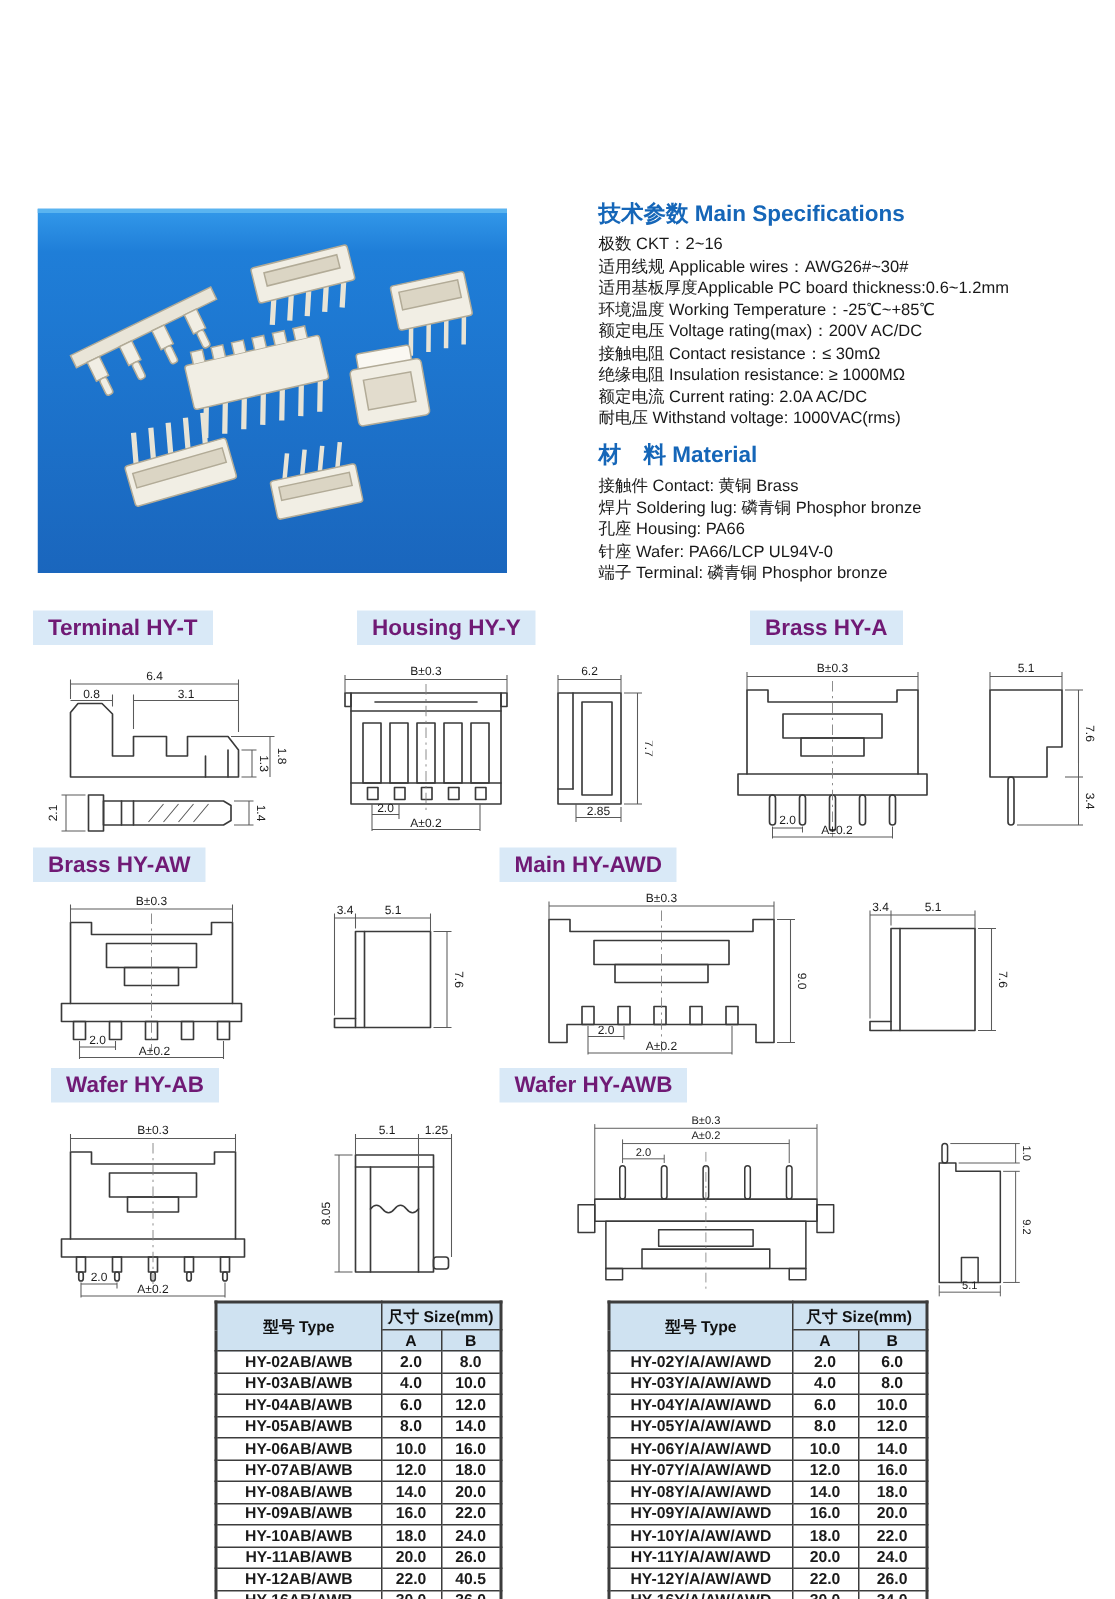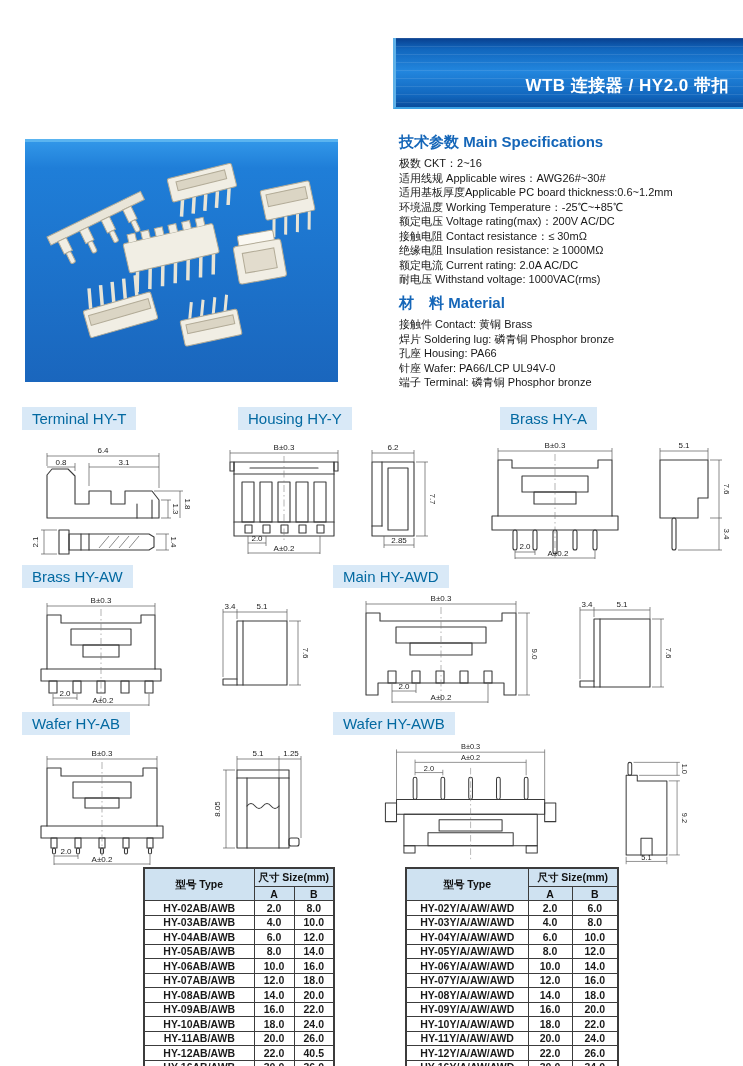--- a/index.html
+++ b/index.html
@@ -22,22 +22,22 @@
   
   .abs { position:absolute; }
   
   .tblock { position:absolute; width:346px; }
   .block-title { color:#1566b8; font-size:15px; font-weight:bold; margin:0 0 4px 0; }
   .tline { font-size:11px; line-height:14.5px; color:#181818; white-space:nowrap; }
   #specs { left:399px; top:133px; }
   #material { left:399px; top:294px; }
   
   .sec-label {
-    position:absolute; background:#d9e9f7; color:#0369a1;
-    font-size:15px; padding:3px 10px; white-space:nowrap;
+    position:absolute; background:#d9e9f7; color:#701a75;
+    font-size:15px; padding:3px 10px; white-space:nowrap;font-weight:bold;
   }
   
   .drawing { position:absolute; }
   .oline { fill:none; stroke:#3a3a3a; stroke-width:1.1; stroke-linejoin:round; stroke-linecap:round; }
   .dline { fill:none; stroke:#5a5a5a; stroke-width:0.7; }
   .cline { fill:none; stroke:#808080; stroke-width:0.6; stroke-dasharray:7 3 1.5 3; }
   .dtext { font-size:8px; fill:#1c1c1c; font-family:"Liberation Sans", sans-serif; }
   
   .dim-table { position:absolute; border-collapse:collapse; table-layout:fixed; border:2px solid #3c3c3c; background:#ffffff; }
   .dim-table th, .dim-table td { border:1px solid #3c3c3c; text-align:center; padding:0; }
@@ -48,23 +48,20 @@
   #table-left { left:143px; top:867px; width:190px; }
   #table-right { left:405px; top:867px; width:212px; }
   #table-left col.c-model { width:110px; } #table-left col.c-a { width:40px; } #table-left col.c-b { width:40px; }
   #table-right col.c-model { width:122px; } #table-right col.c-a { width:44px; } #table-right col.c-b { width:46px; }
 </style>
 </head>
 <body>
 
 <div id="page">
 
-  <div id="banner">
-    <span class="title">WTB 连接器 / HY2.0 带扣</span>
-  </div>
 
   <svg class="abs" style="left:25px;top:139px" width="313" height="243" viewBox="0 0 313 243">
     <defs>
       <linearGradient id="pbg" x1="0" y1="0" x2="0" y2="1">
         <stop offset="0" stop-color="#3399ea"></stop>
         <stop offset="0.12" stop-color="#1f7ed8"></stop>
         <stop offset="1" stop-color="#1a66bd"></stop>
       </linearGradient>
     </defs>
     <rect width="313" height="243" fill="url(#pbg)"></rect>
@@ -155,21 +152,21 @@
         <div class="tline">针座 Wafer: PA66/LCP UL94V-0</div>
         <div class="tline">端子 Terminal: 磷青铜 Phosphor bronze</div>
       </div>
   </div>
 
   <div class="sec-label" style="left:22px;top:407px">Terminal HY-T</div>
   <div class="sec-label" style="left:238px;top:407px">Housing HY-Y</div>
   <div class="sec-label" style="left:500px;top:407px">Brass HY-A</div>
   <div class="sec-label" style="left:22px;top:565px">Brass HY-AW</div>
   <div class="sec-label" style="left:333px;top:565px">Main HY-AWD</div>
-  <div class="sec-label" style="left:22px;top:712px">Wafer HY-AB</div>
+  <div class="sec-label" style="left:34px;top:712px">Wafer HY-AB</div>
   <div class="sec-label" style="left:333px;top:712px">Wafer HY-AWB</div>
 
   <svg class="drawing" style="left:25px;top:438px" width="190" height="118" viewBox="0 0 190 118">
     <g>
       <path class="oline" d="M22,80 L134,80 L134,62 L127,53 L100,53 L100,66 L86,66 L86,53 L64,53 L64,66 L50,66 L50,38 L43,31 L27,31 L22,37 Z"></path>
       <line class="oline" x1="127" y1="62" x2="127" y2="80"></line>
       <line class="oline" x1="112" y1="66" x2="112" y2="80"></line>
       <line class="dline" x1="22" y1="28" x2="22" y2="15"></line>
         <line class="dline" x1="134" y1="50" x2="134" y2="15"></line>
       <line class="dline" x1="22" y1="18" x2="134" y2="18"></line>

